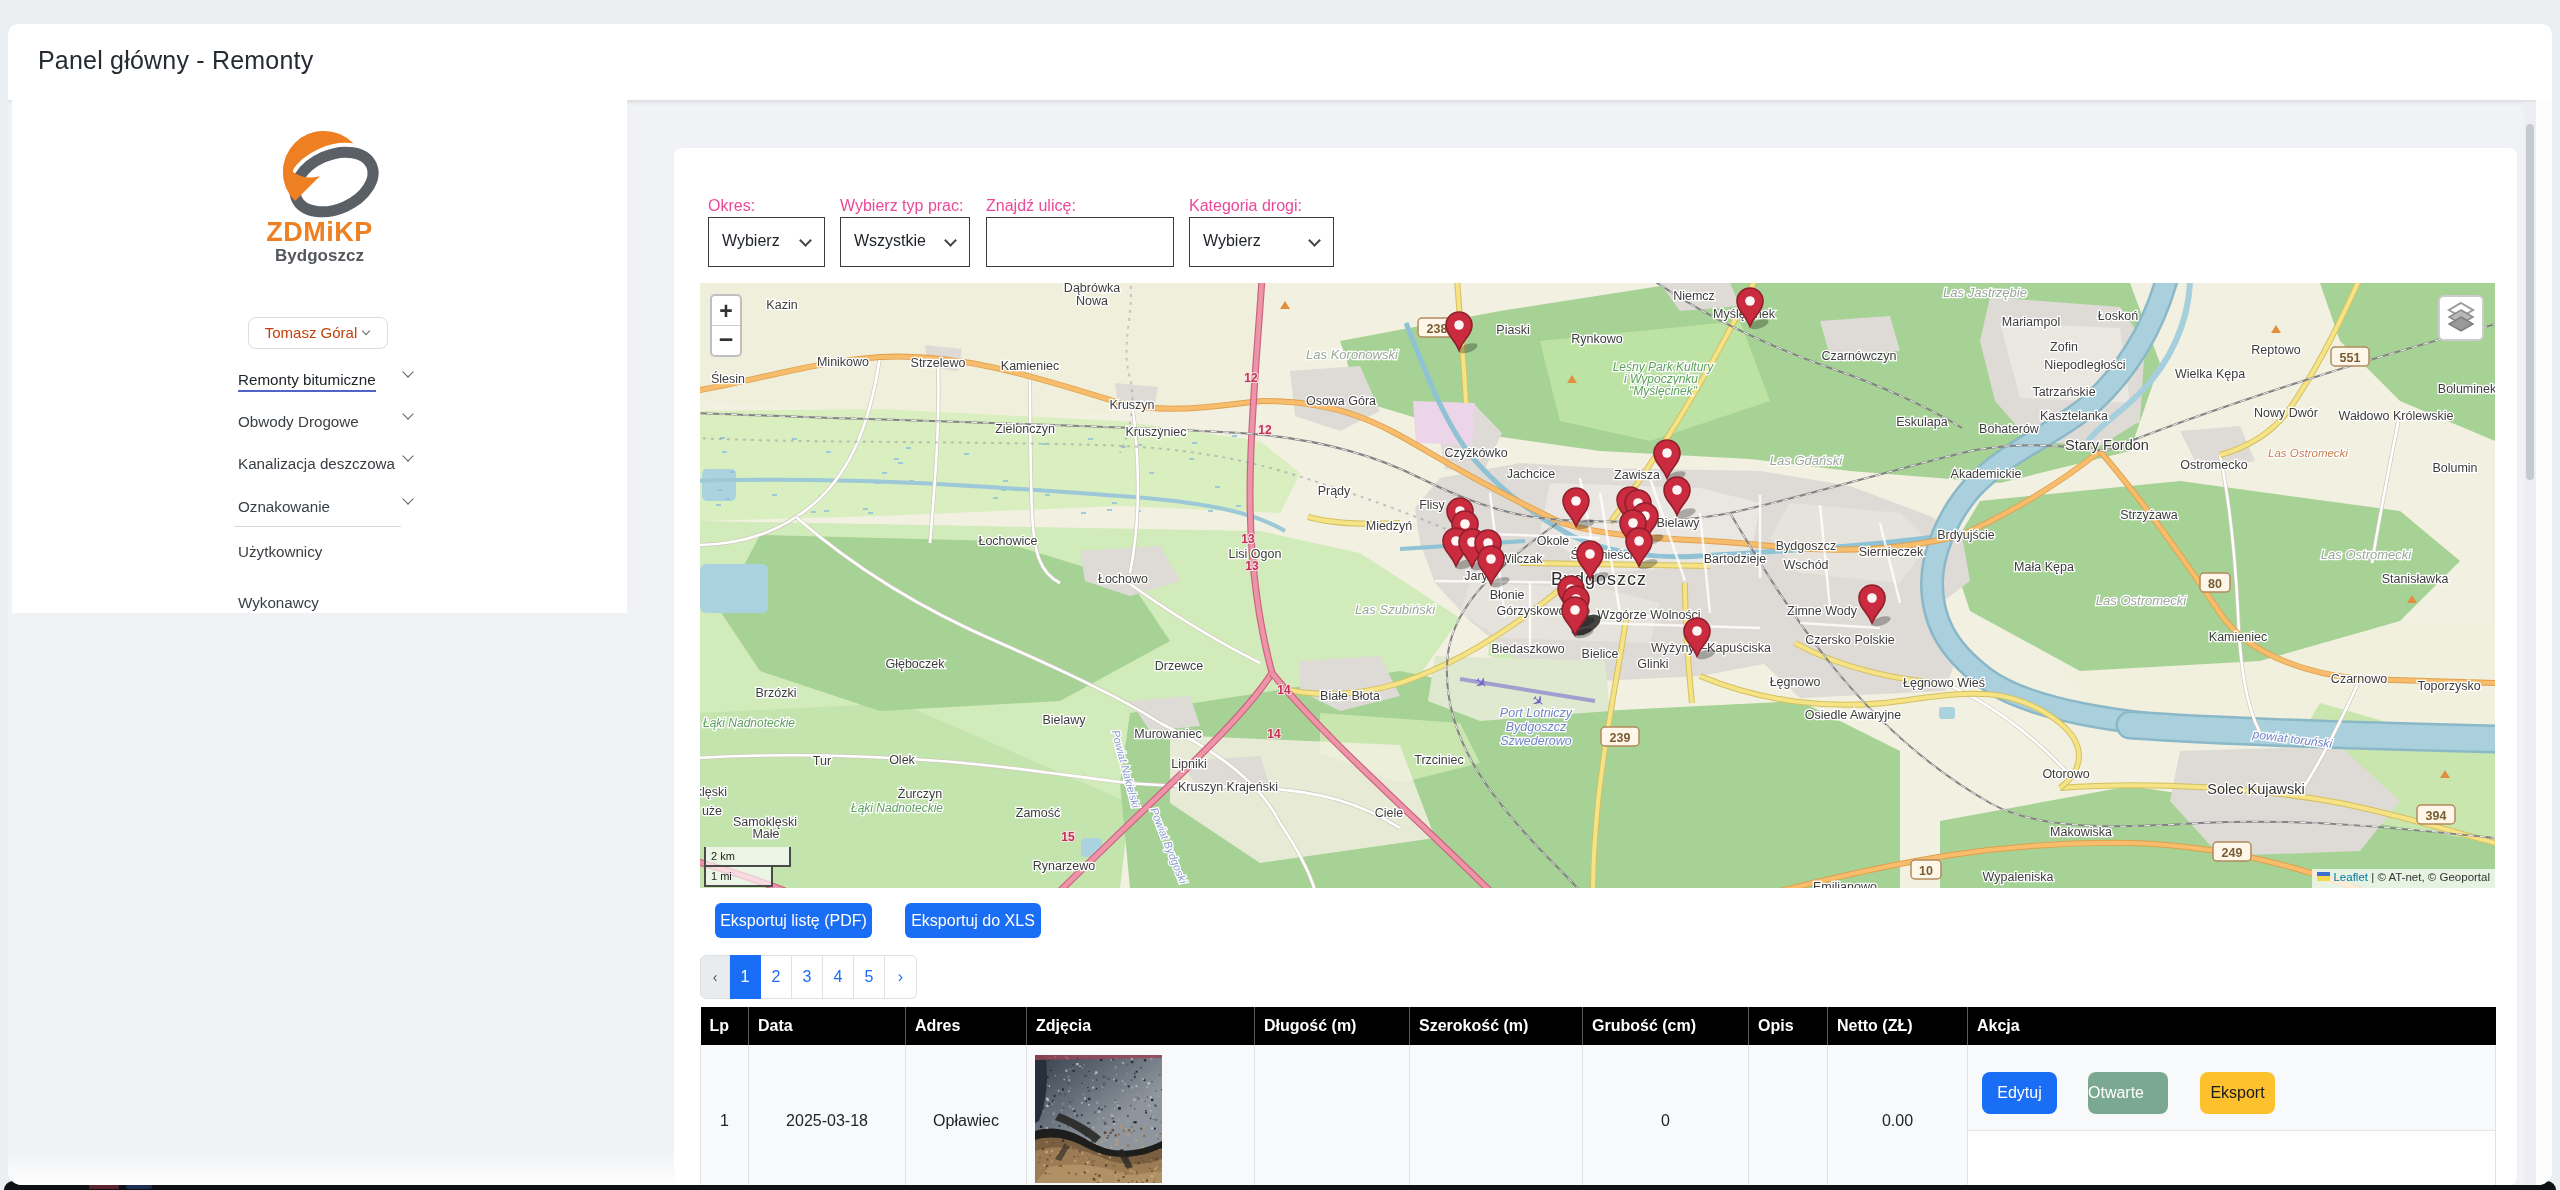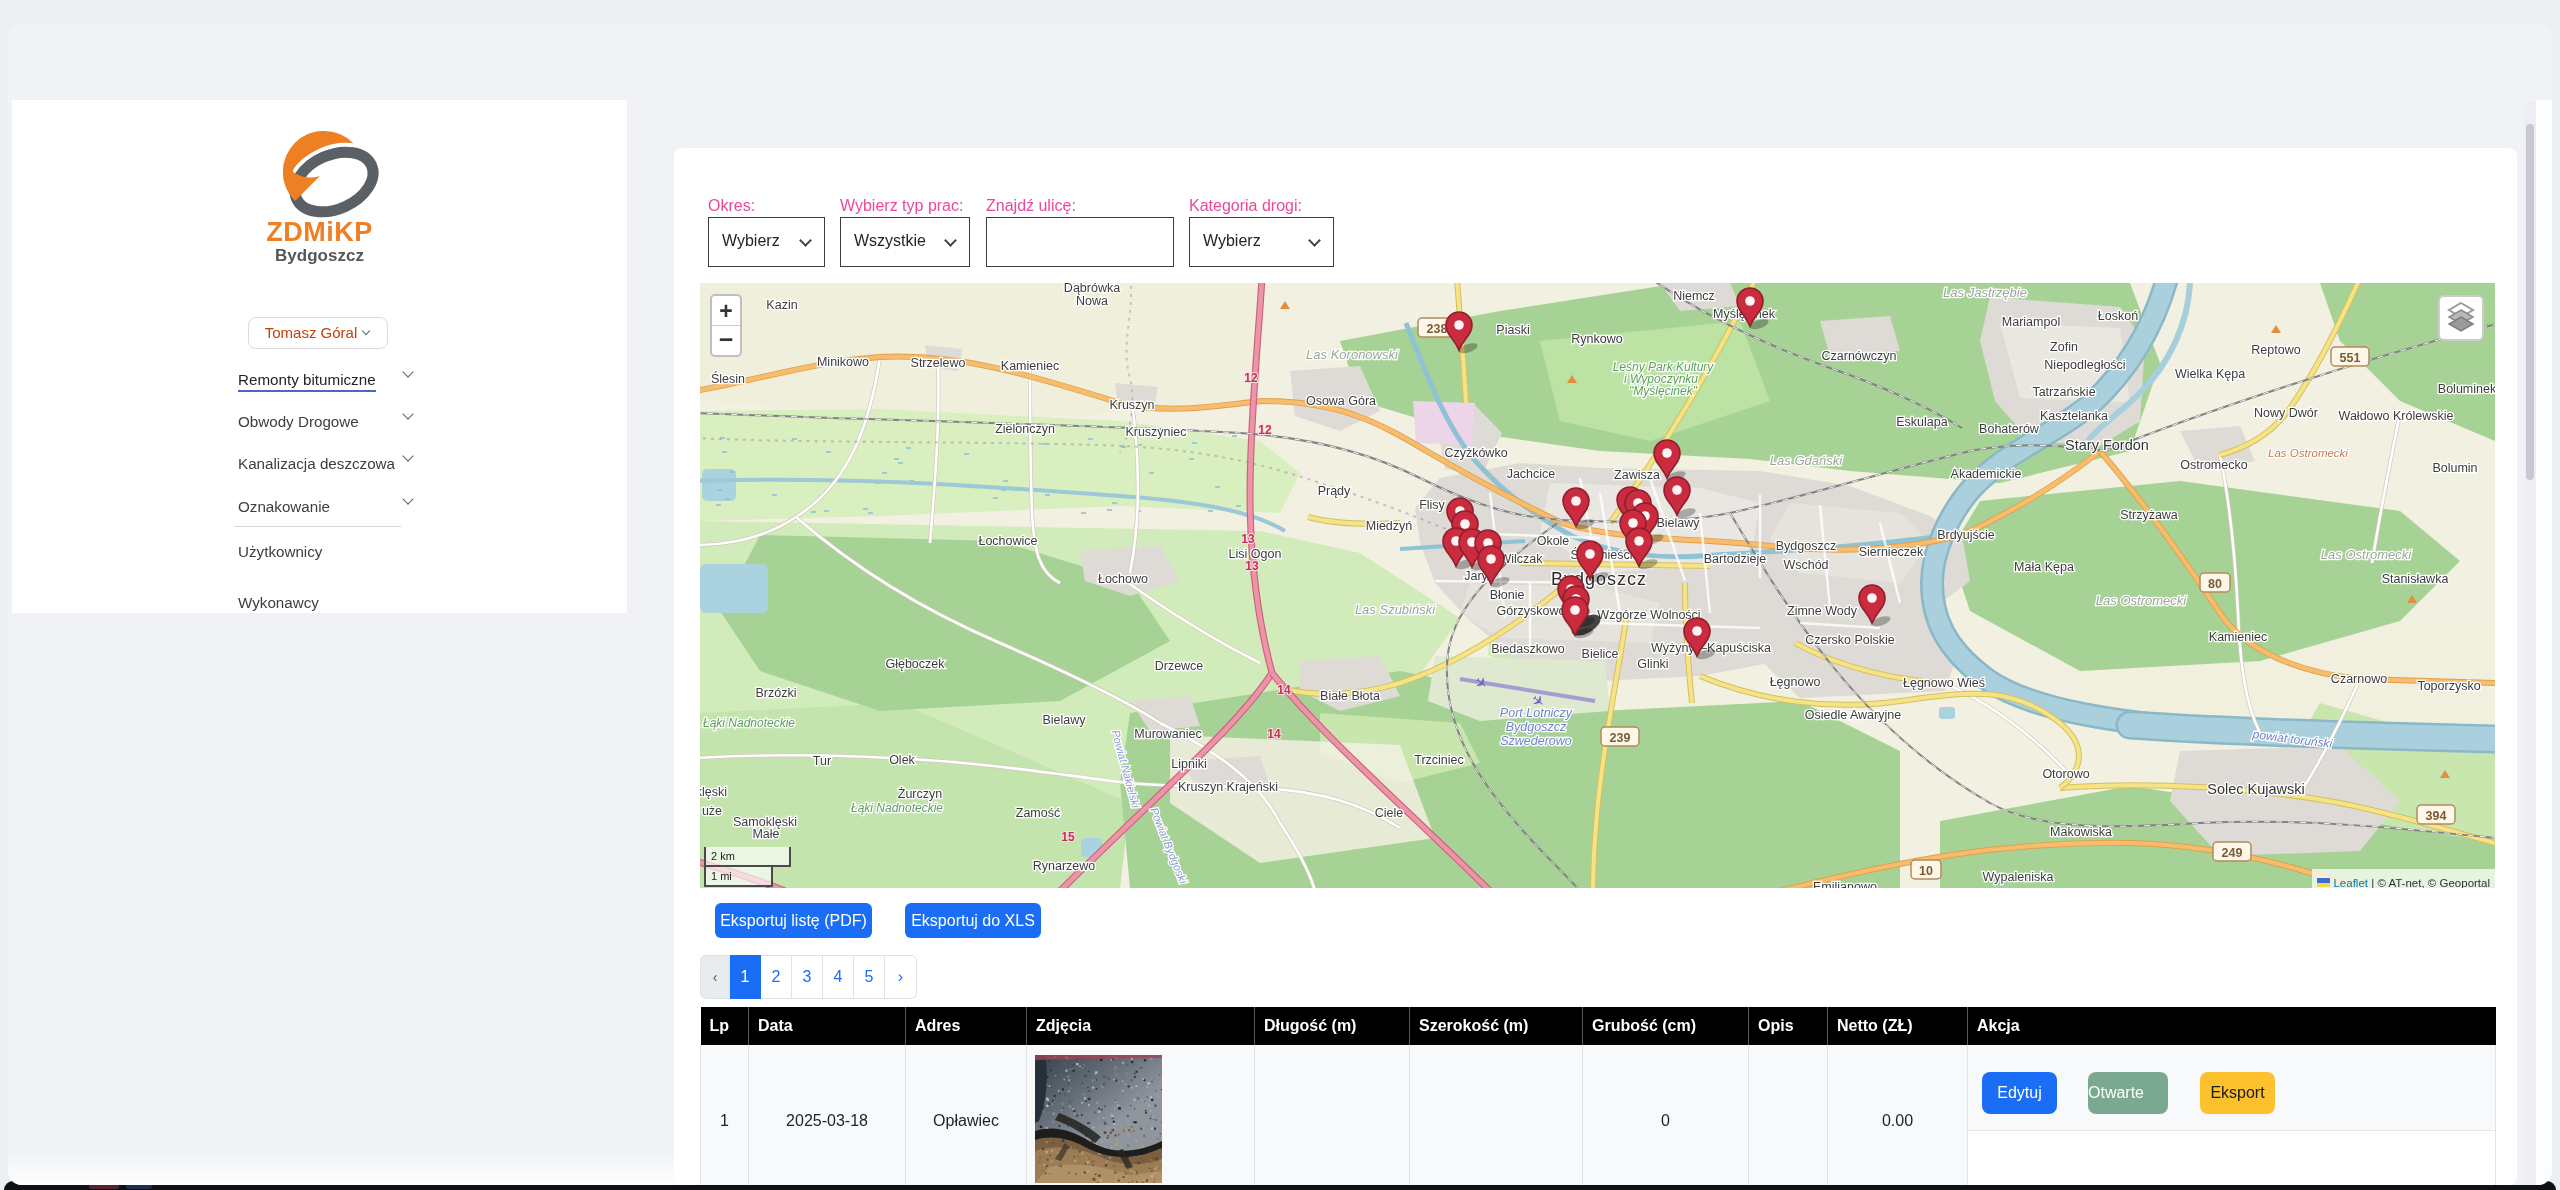--- a/index.html
+++ b/index.html
@@ -24,20 +24,23 @@
 table.tb th{background:#000000;color:#fff;font-size:16px;font-weight:bold;text-align:left;padding:0 0 0 9px;height:38px;border-left:1px solid rgba(255,255,255,.35)}
 table.tb th:first-child{border-left:none}
 table.tb td{background:#f8f9fa;border:1px solid #dfe2e6;border-top:none;text-align:center;font-size:16px;color:#212529;height:152px;vertical-align:middle}
 .sbtxt{position:absolute;font-size:15.2px;color:#3a3f44}
 .mchev{position:absolute;width:8px;height:8px;border-right:1.6px solid #5f6368;border-bottom:1.6px solid #5f6368;transform:rotate(45deg)}
 </style></head><body>
 <div id="blackbar"></div>
 <div style="position:absolute;left:89px;top:1183px;width:30px;height:6px;background:#58222e;border-radius:2px"></div>
 <div style="position:absolute;left:126px;top:1183px;width:26px;height:6px;background:#1d2e52;border-radius:2px"></div>
 <div id="win">
+ <div id="topbar">
+      <div class="t">Panel główny - Remonty</div>
+    </div>
 
  <div id="side">
   <svg style="position:absolute;left:262px;top:30px" width="110" height="90" viewBox="0 0 110 90">
     <circle cx="50" cy="42" r="41" fill="#ee7f22"></circle>
     <g transform="rotate(-24 60 52)">
       <ellipse cx="60" cy="52" rx="44" ry="30" fill="none" stroke="#fff" stroke-width="13"></ellipse>
       <ellipse cx="60" cy="52" rx="41" ry="27" fill="#fff" stroke="#5a6066" stroke-width="11"></ellipse>
     </g>
     <path d="M9 42 A41 41 0 0 1 50 1 L50 12 A31 31 0 0 0 19 42 Z" fill="#ee7f22"></path>
     <path d="M9 42 A41 41 0 0 0 21 71 L46 46 A31 31 0 0 1 19 42 Z" fill="#ee7f22"></path>
@@ -468,21 +471,21 @@
 </div>
 <div style="position:absolute;left:1738px;top:12px;width:46px;height:46px;background:#fff;border:2px solid rgba(0,0,0,.2);border-radius:6px">
  <svg width="42" height="42" viewBox="0 0 42 42" style="position:absolute;left:0;top:0">
   <polygon points="21,6 33,13 21,20 9,13" fill="#fff" stroke="#9b9b9b" stroke-width="2"></polygon>
   <polygon points="21,13 33,20 21,27 9,20" fill="#b9b9b9" stroke="#8a8a8a" stroke-width="1.5"></polygon>
   <polygon points="21,20 33,27 21,34 9,27" fill="#9a9a9a" stroke="#7e7e7e" stroke-width="1.5"></polygon>
  </svg>
 </div>
 <div style="position:absolute;left:4px;top:564px;width:87px;height:20px;background:rgba(255,255,255,.65);border-left:2px solid #4a4a4a;border-right:2px solid #4a4a4a;border-bottom:2px solid #4a4a4a;font-size:11px;color:#222;padding:3px 0 0 5px">2 km</div>
 <div style="position:absolute;left:4px;top:584px;width:69px;height:20px;background:rgba(255,255,255,.65);border-left:2px solid #4a4a4a;border-right:2px solid #4a4a4a;border-bottom:2px solid #4a4a4a;font-size:11px;color:#222;padding:3px 0 0 5px">1 mi</div>
-<div style="position:absolute;right:0;top:586px;height:19px;background:rgba(255,255,255,.72);font-size:11.5px;color:#333;padding:8px 5px 0 5px;white-space:nowrap">
+<div style="position:absolute;right:0;top:586px;height:19px;background:rgba(255,255,255,.72);font-size:11.5px;color:#333;padding:2px 5px 0 5px;white-space:nowrap">
  <span style="display:inline-block;width:13px;height:9px;margin-right:3px;background:linear-gradient(#3b6fd4 50%,#f7d948 50%)"></span><span style="color:#0078a8">Leaflet</span> | © AT-net, © Geoportal
 </div>
 </div>
       <div class="mbtn" style="left:41px;top:755px;width:157px">Eksportuj listę (PDF)</div>
       <div class="mbtn" style="left:231px;top:755px;width:136px">Eksportuj do XLS</div>
       <div class="pag">
         <div class="pcell first" style="font-size:14px">‹</div>
         <div class="pcell act">1</div>
         <div class="pcell">2</div>
         <div class="pcell">3</div>

